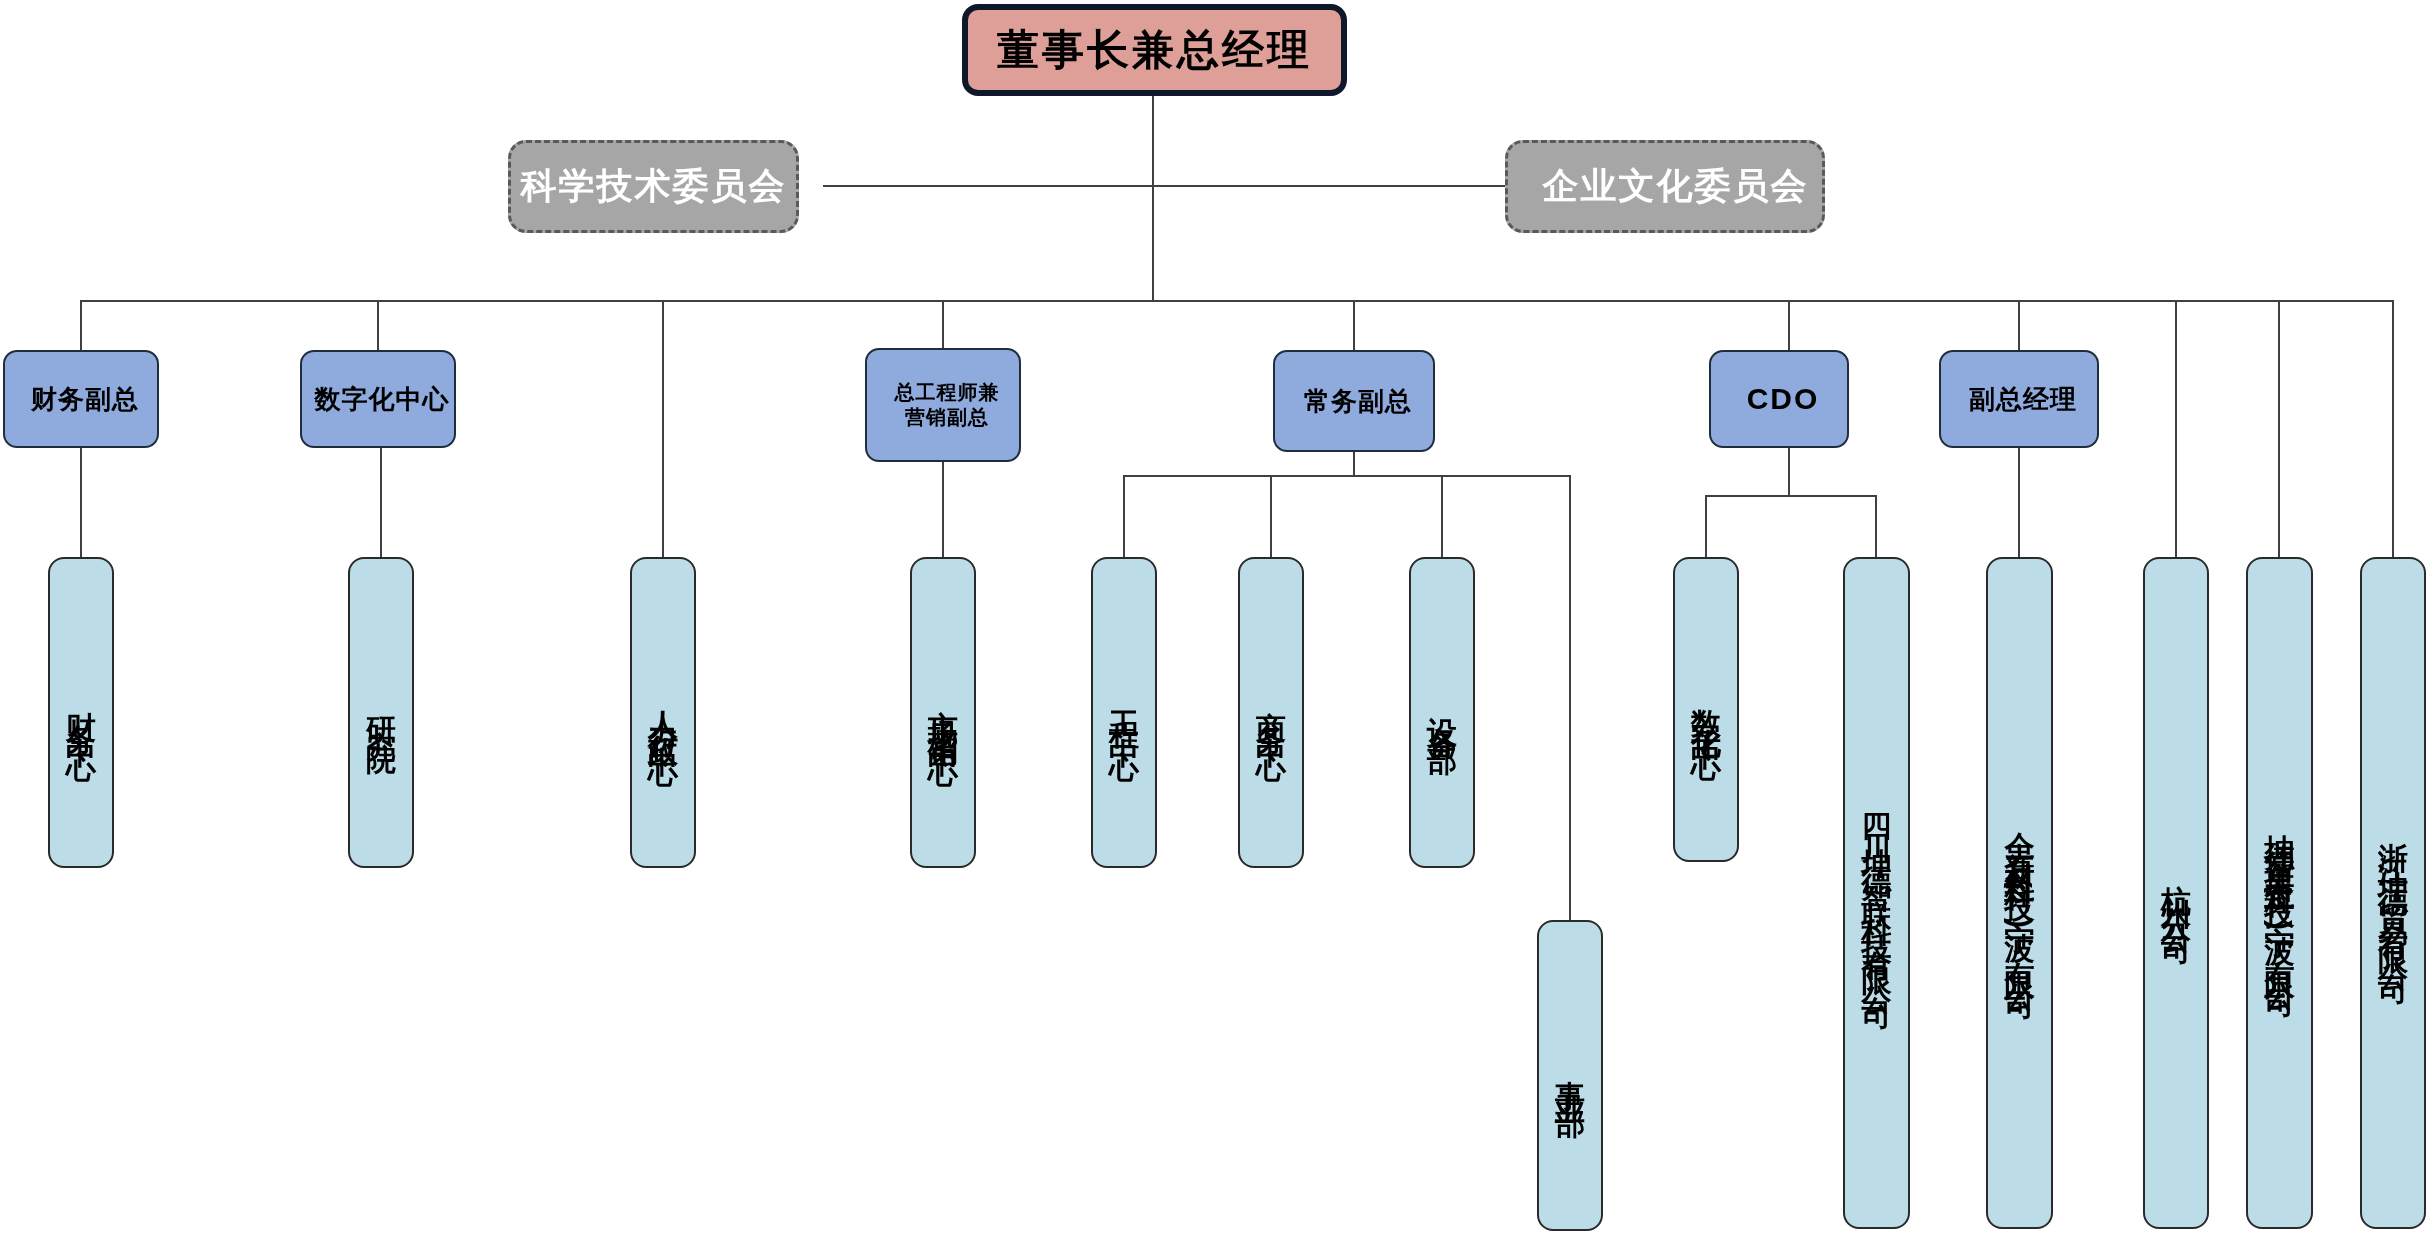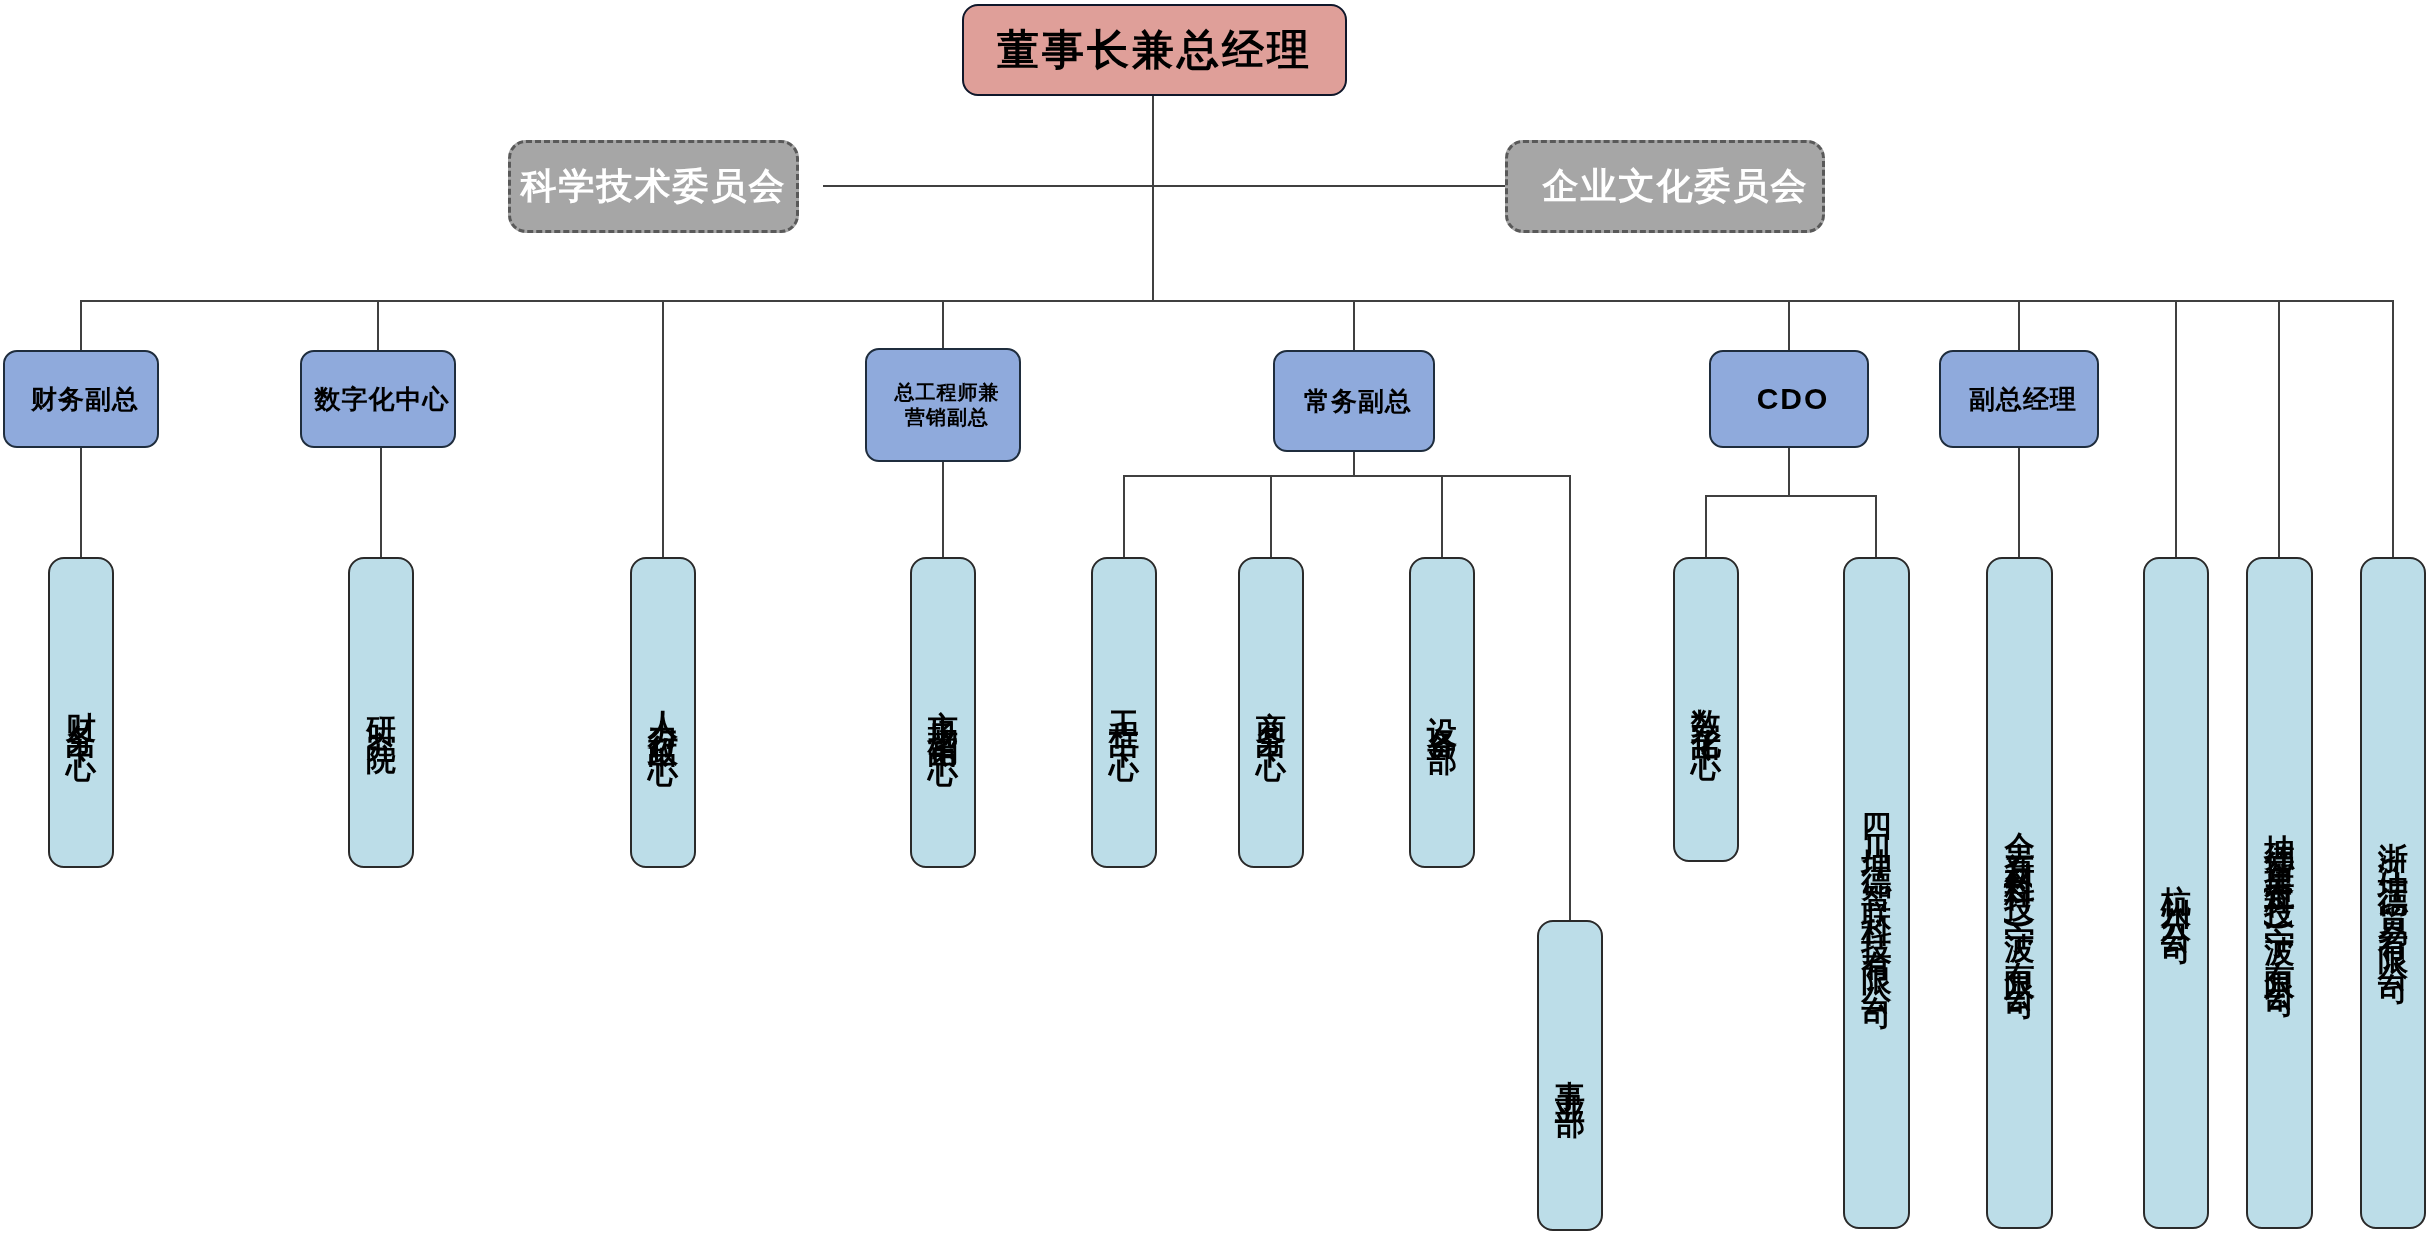--- a/index.html
+++ b/index.html
@@ -13,21 +13,21 @@
   .node{
     position:absolute;
     box-sizing:border-box;
     display:flex;align-items:center;justify-content:center;
     text-align:center;
     color:#000;
     font-weight:700;
   }
   .root{
     background:var(--root-fill,#df9f99);
-    border:2px solid #0f172a;
+    border:6px solid #0f172a;
     border-radius:16px;
     font-size:42px;letter-spacing:3px;
   }
   .committee{
     background:var(--committee-fill,#a6a6a6);
     border:3px dashed #595959;
     border-radius:18px;
     color:#ffffff;
     font-size:36px;letter-spacing:2px;
   }
@@ -99,21 +99,21 @@
   <div class="node root" style="left:962px;top:4px;width:385px;height:92px;">董事长兼总经理</div>
 
   <div class="node committee" style="left:508px;top:140px;width:291px;height:93px;">科学技术委员会</div>
   <div class="node committee" style="left:1505px;top:140px;width:320px;height:93px;padding-left:21px;">企业文化委员会</div>
 
   <div class="node exec" style="left:3px;top:350px;width:156px;height:98px;">财务副总</div>
   <div class="node exec" style="left:300px;top:350px;width:156px;height:98px;">数字化中心</div>
   <div class="node exec" style="left:865px;top:348px;width:156px;height:114px;font-size:20px;">总工程师兼
 营销副总</div>
   <div class="node exec" style="left:1273px;top:350px;width:162px;height:102px;text-align:right;">常务副总</div>
-  <div class="node exec latin" style="left:1709px;top:350px;width:160px;height:98px;">CDO</div>
+  <div class="node exec latin" style="left:1709px;top:350px;width:140px;height:98px;">CDO</div>
   <div class="node exec" style="left:1939px;top:350px;width:160px;height:98px;">副总经理</div>
 
   <div class="node dept" style="left:48px;top:557px;width:66px;height:311px;">
     <span>财务中心</span>
   </div>
   <div class="node dept" style="left:348px;top:557px;width:66px;height:311px;">
     <span>研究院</span>
   </div>
   <div class="node dept" style="left:630px;top:557px;width:66px;height:311px;">
     <span style="letter-spacing:9px;">人力行政中心</span>

